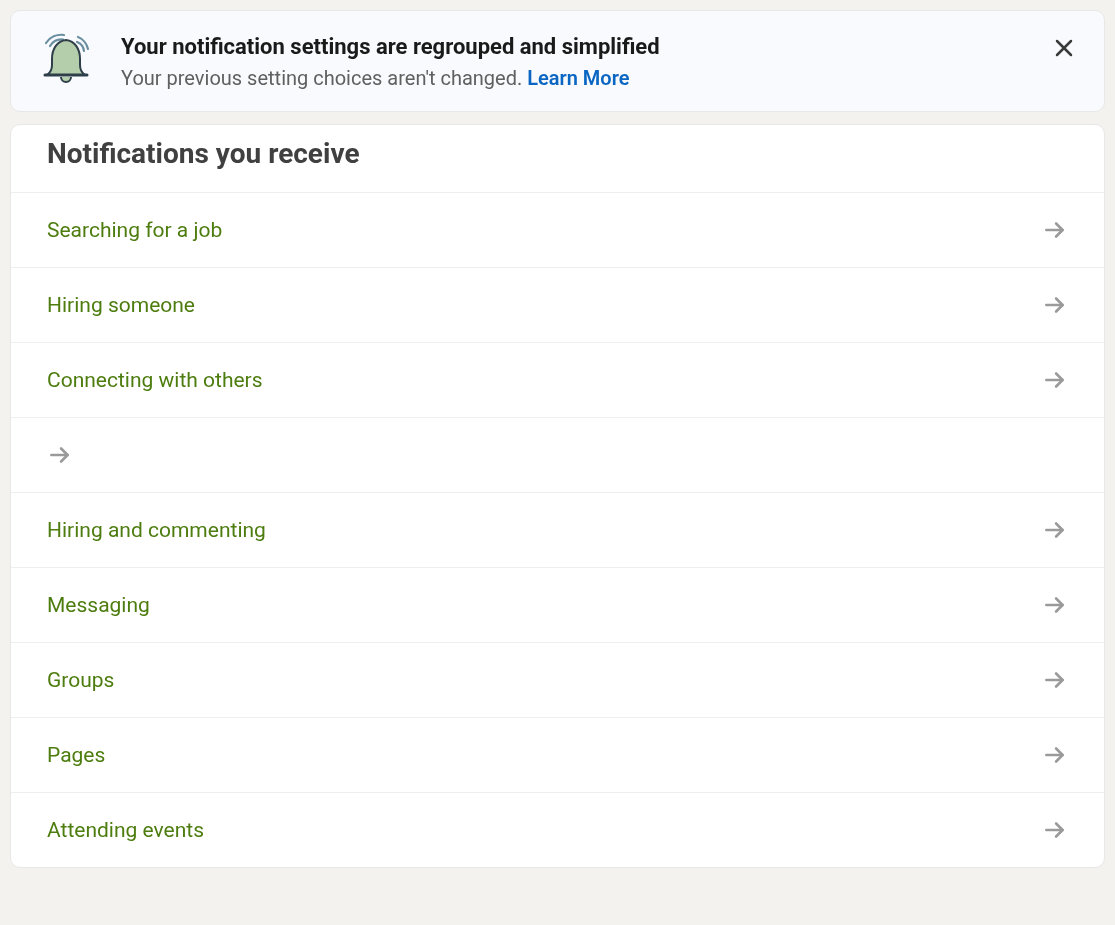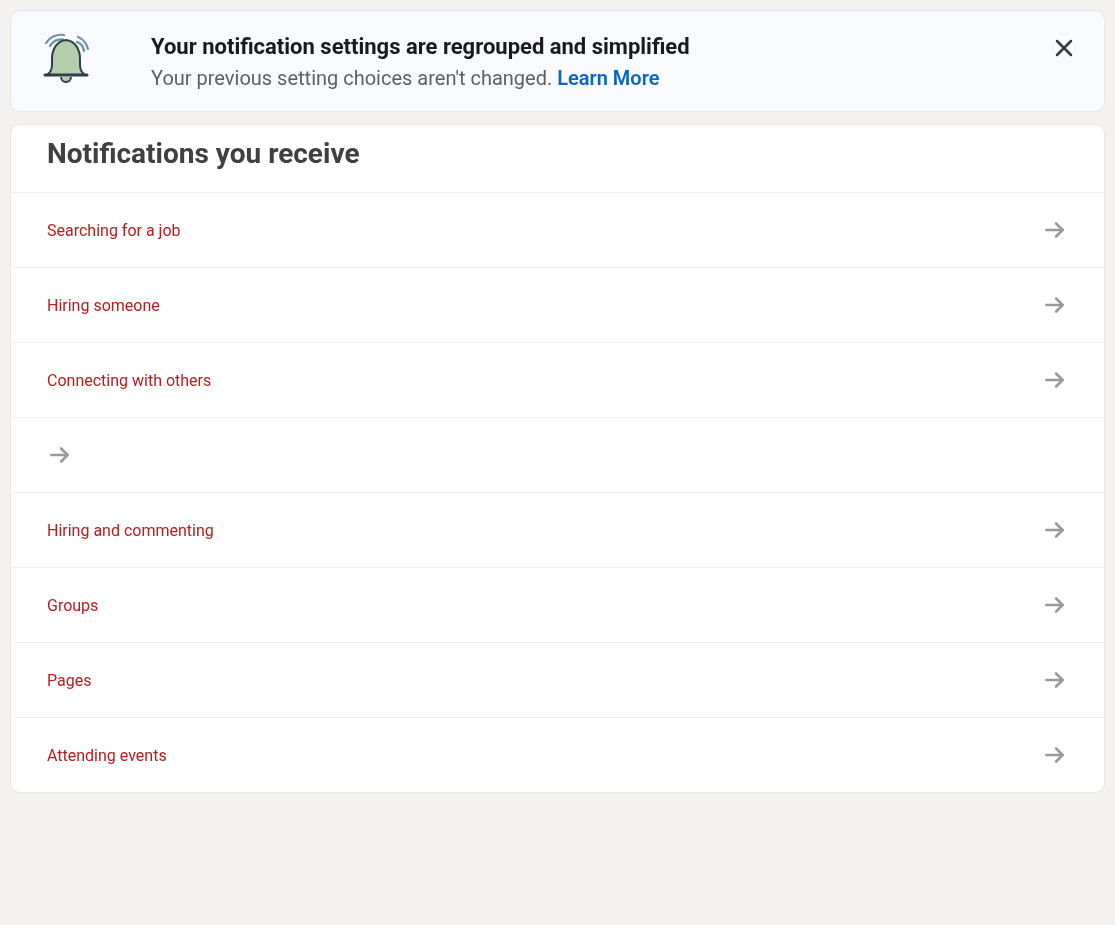--- a/index.html
+++ b/index.html
@@ -21,21 +21,21 @@
       position: relative;
     }
     .banner .icon-wrap {
       flex: 0 0 auto;
       width: 64px;
       height: 64px;
       display:flex;
       align-items:center;
       justify-content:center;
     }
-    .banner-text { flex: 1; padding-top: 4px; margin-left: 30px;}
+    .banner-text { flex: 1; padding-top: 4px;}
     .banner-title {
       font-size: 22px;
       font-weight: 700;
       color: #1a1a1a;
       line-height: 1.3;
     }
     .banner-sub {
       font-size: 20px;
       color: #606060;
       margin-top: 4px;
@@ -73,22 +73,22 @@
       display: flex;
       align-items: center;
       justify-content: space-between;
       padding: 24px 36px;
       border-top: 1px solid #eeeeee;
       cursor: pointer;
       text-decoration:none;
       color:inherit;
     }
     .row-label {
-      font-size: 16px;
-      color: #b91c1c;
+      font-size: 21px;
+      color: #4d7c0f;
       text-align: right;
     }
     .arrow {
       color: #9a9a9a;
       display:flex; align-items:center;
     }
   </style>
 </head>
 <body>
 
@@ -161,20 +161,29 @@
       <a class="row" href="#">
         <span class="row-label">Hiring and commenting</span>
         <span class="arrow">
           <svg width="26" height="26" viewBox="0 0 24 24">
             <line x1="4" y1="12" x2="19" y2="12" stroke="currentColor" stroke-width="2.4" stroke-linecap="round"></line>
             <polyline points="13,6 19,12 13,18" fill="none" stroke="currentColor" stroke-width="2.4" stroke-linecap="round" stroke-linejoin="round"></polyline>
           </svg>
         </span>
       </a>
       <a class="row" href="#">
+        <span class="row-label">Messaging</span>
+        <span class="arrow">
+          <svg width="26" height="26" viewBox="0 0 24 24">
+            <line x1="4" y1="12" x2="19" y2="12" stroke="currentColor" stroke-width="2.4" stroke-linecap="round"></line>
+            <polyline points="13,6 19,12 13,18" fill="none" stroke="currentColor" stroke-width="2.4" stroke-linecap="round" stroke-linejoin="round"></polyline>
+          </svg>
+        </span>
+      </a>
+      <a class="row" href="#">
         <span class="row-label">Groups</span>
         <span class="arrow">
           <svg width="26" height="26" viewBox="0 0 24 24">
             <line x1="4" y1="12" x2="19" y2="12" stroke="currentColor" stroke-width="2.4" stroke-linecap="round"></line>
             <polyline points="13,6 19,12 13,18" fill="none" stroke="currentColor" stroke-width="2.4" stroke-linecap="round" stroke-linejoin="round"></polyline>
           </svg>
         </span>
       </a>
       <a class="row" href="#">
         <span class="row-label">Pages</span>

